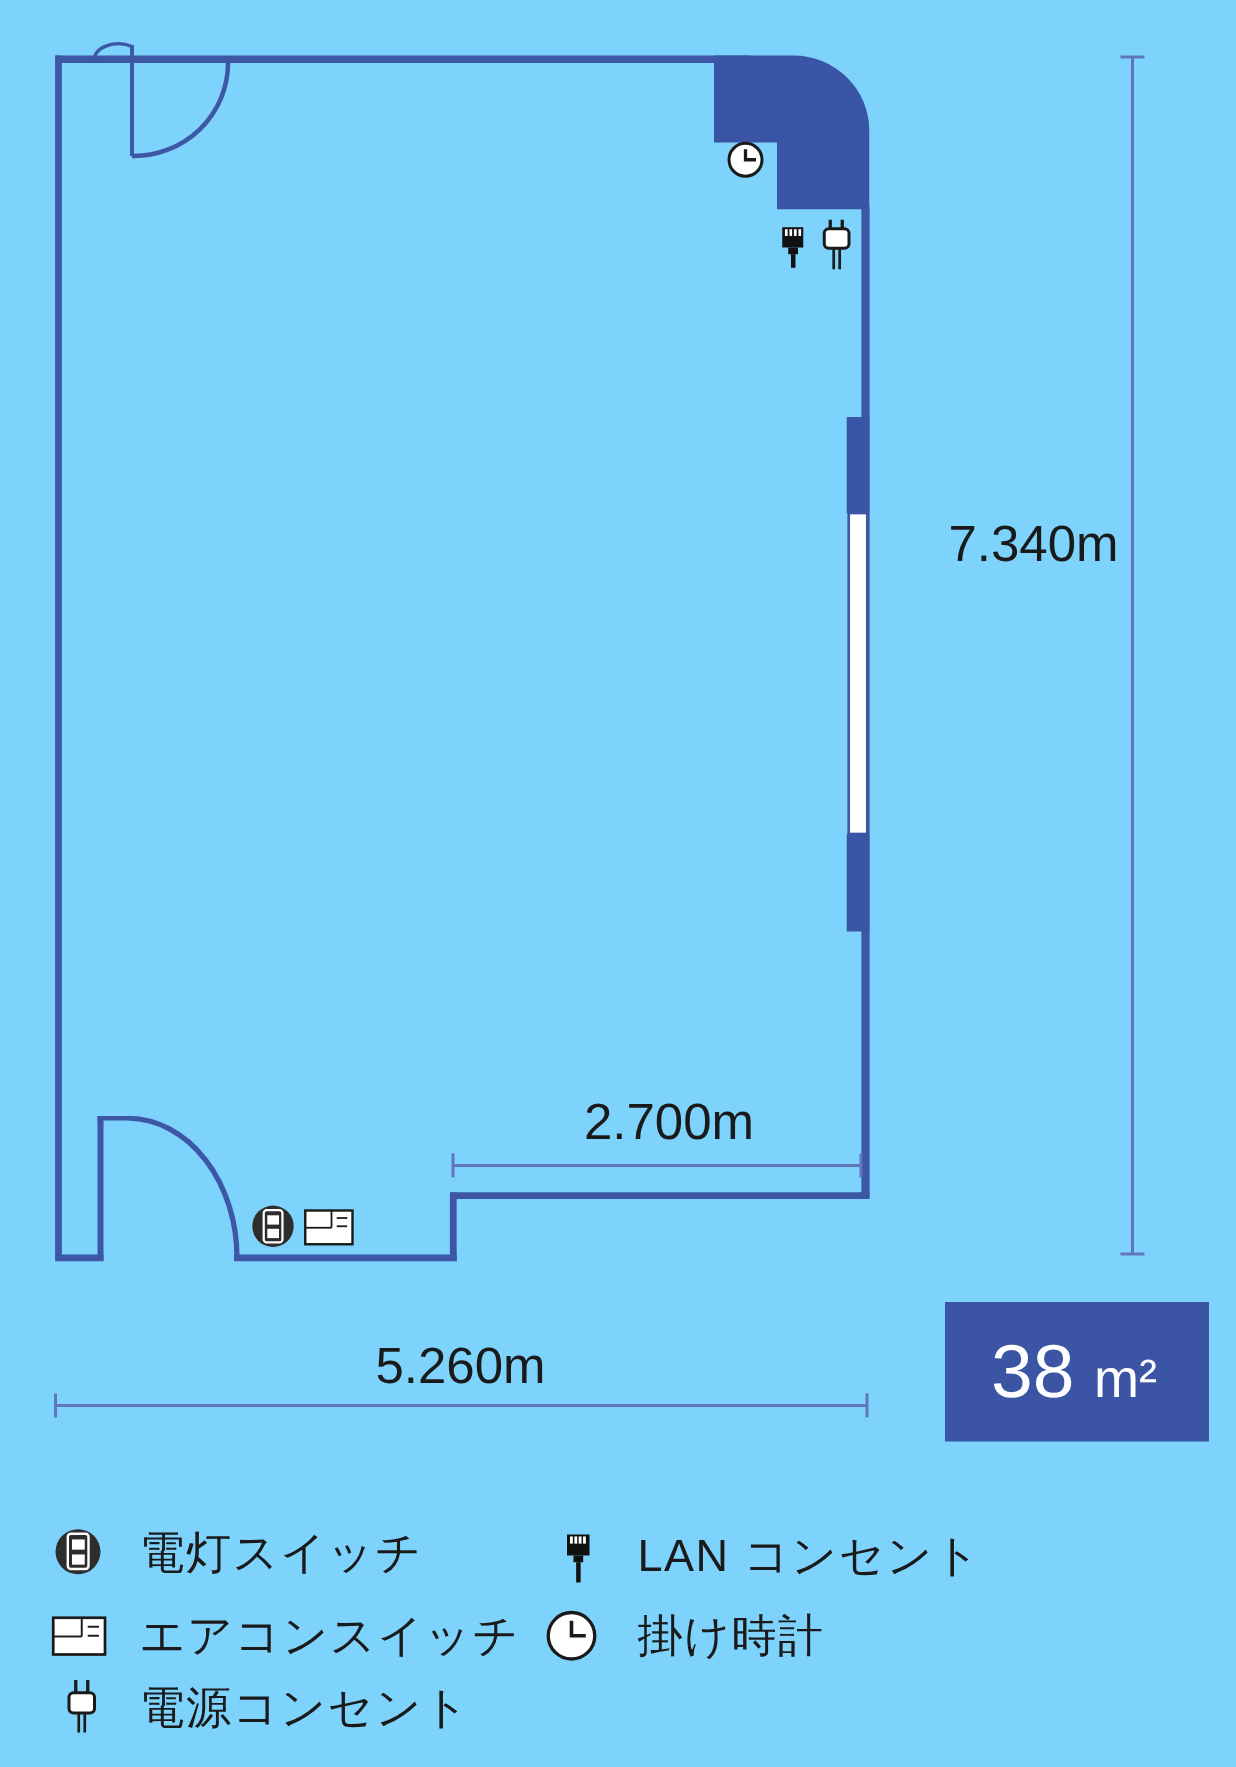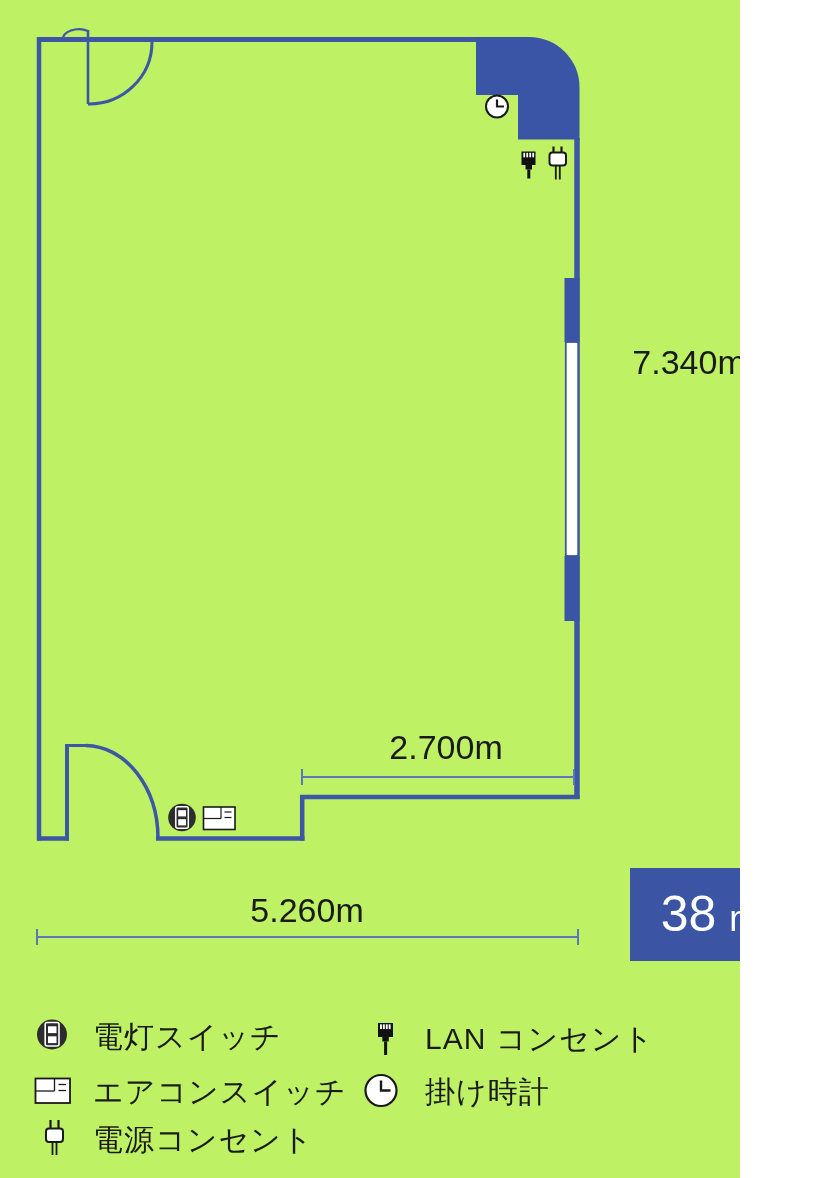--- a/index.html
+++ b/index.html
@@ -1,20 +1,20 @@
 <!DOCTYPE html>
 <html><head>
 <meta charset="utf-8">
 <style>
   html, body { margin: 0; padding: 0; background: #ffffff; }
   .canvas {
     position: relative;
-    width: 740px;
+    width: 824px;
     height: 1178px;
-    background: #bef264;
+    background: #7dd3fc;
     overflow: hidden;
     font-family: "Liberation Sans", sans-serif;
   }
   svg text {
     font-family: "Liberation Sans", sans-serif;
     fill: #1a1a1a;
   }
   .dim-text { font-size: 34px; }
   .legend-text { font-size: 30px; letter-spacing: 1px; }
   .area-value { font-size: 50px; fill: #ffffff; }

